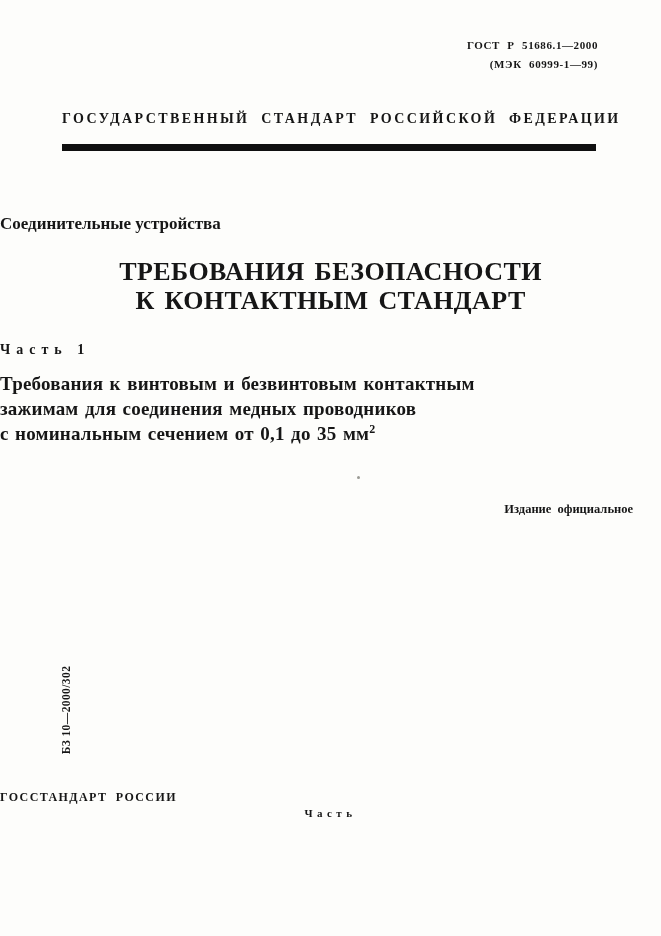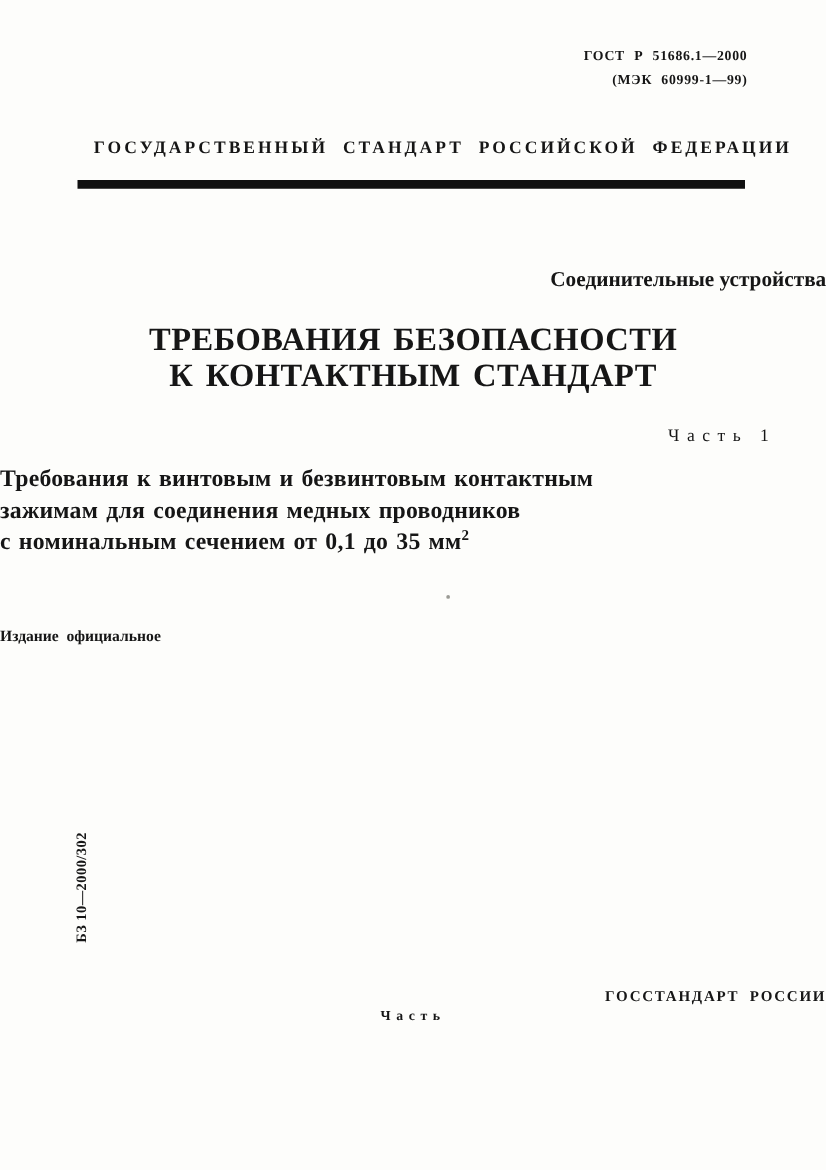--- a/index.html
+++ b/index.html
@@ -22,57 +22,57 @@
     text-align: right;
     font-weight: bold;
     font-size: 11px;
     line-height: 19px;
     letter-spacing: 0.6px;
     word-spacing: 4px;
     white-space: nowrap;
   }
 
   .fed-header {
-    top: 111px; left: 75px; width: 535px;
+    top: 111px; left: 62px; width: 535px;
     text-align: right;
     font-weight: bold;
     font-size: 14px;
     letter-spacing: 2.4px;
     word-spacing: 6px;
     white-space: nowrap;
   }
 
   .rule {
     top: 144px; left: 62px;
     width: 534px; height: 7px;
     background: #101010;
   }
 
   .subject {
     top: 214px; left: 0; width: 661px;
-    text-align: right;
+    text-align: left;
     font-weight: bold;
     font-size: 17px;
     line-height: 20px;
   }
 
   .main-title {
     top: 257px; left: 0; width: 661px;
     text-align: center;
     font-weight: bold;
     font-size: 26px;
     line-height: 29px;
     letter-spacing: 0.4px;
     word-spacing: 3px;
   }
 
   .part {
     top: 342px; left: 0; width: 621px;
-    text-align: right;
-    font-weight: normal;
+    text-align: left;
+    font-weight: bold;
     font-size: 14px;
     letter-spacing: 6px;
   }
 
   .subtitle {
     top: 371px; left: 0; width: 661px;
     font-weight: bold;
     font-size: 19px;
     line-height: 25px;
     letter-spacing: 0.2px;
@@ -86,39 +86,40 @@
 
   .speck {
     top: 476px; left: 357px;
     width: 3px; height: 3px;
     background: #9a9a94;
     border-radius: 50%;
   }
 
   .edition {
     top: 502px; left: 0; width: 594px;
-    text-align: left;
+    text-align: right;
     font-weight: bold;
     font-size: 12.5px;
     word-spacing: 3px;
+    padding-left: 39px;
   }
 
   .side-code {
     top: 710px; left: 66px;
     transform: translate(-50%, -50%) rotate(-90deg);
     transform-origin: center center;
     font-weight: bold;
     font-size: 11.5px;
     letter-spacing: 0.4px;
     white-space: nowrap;
   }
 
   .publisher {
     top: 790px; left: 0; width: 661px;
-    text-align: right;
+    text-align: left;
     font-weight: bold;
     font-size: 12px;
     letter-spacing: 1.4px;
     word-spacing: 4px;
   }
 
   .city {
     top: 807px; left: 0; width: 661px;
     text-align: center;
     font-weight: bold;

